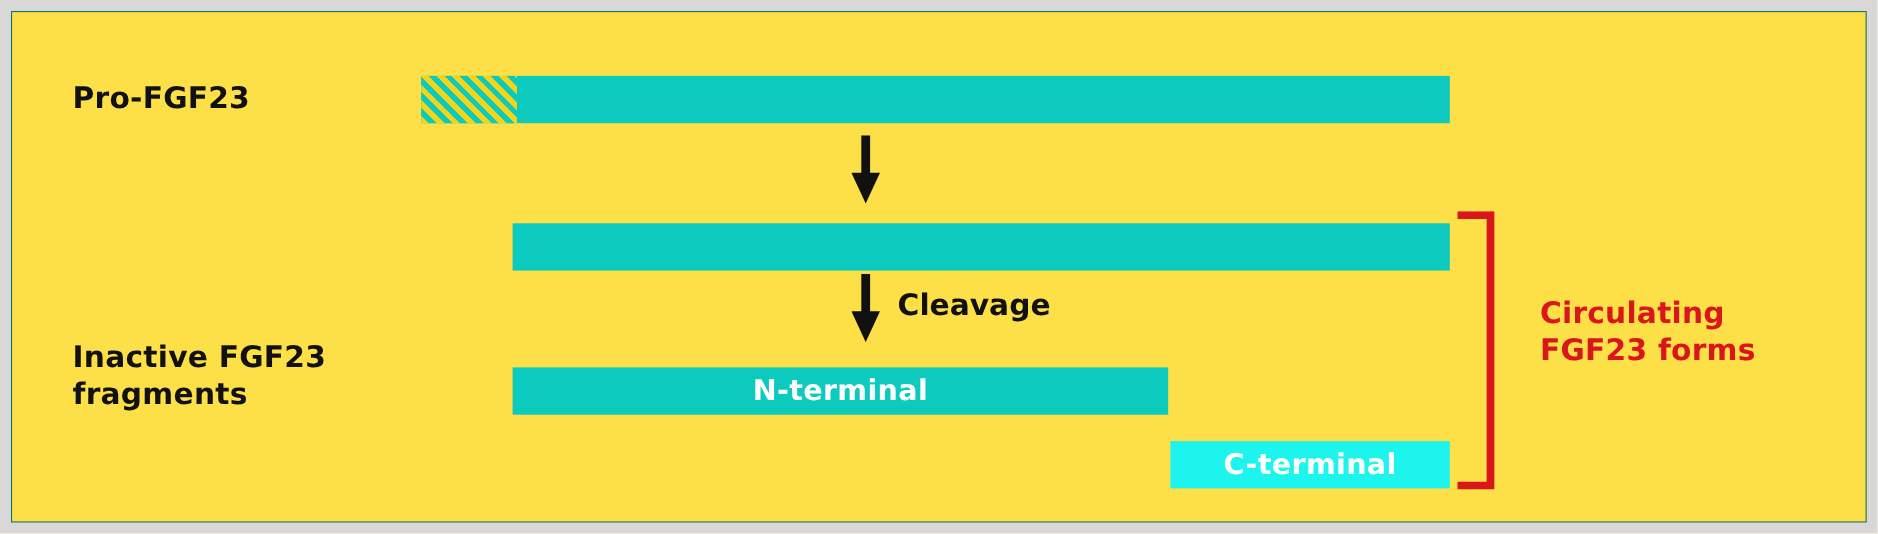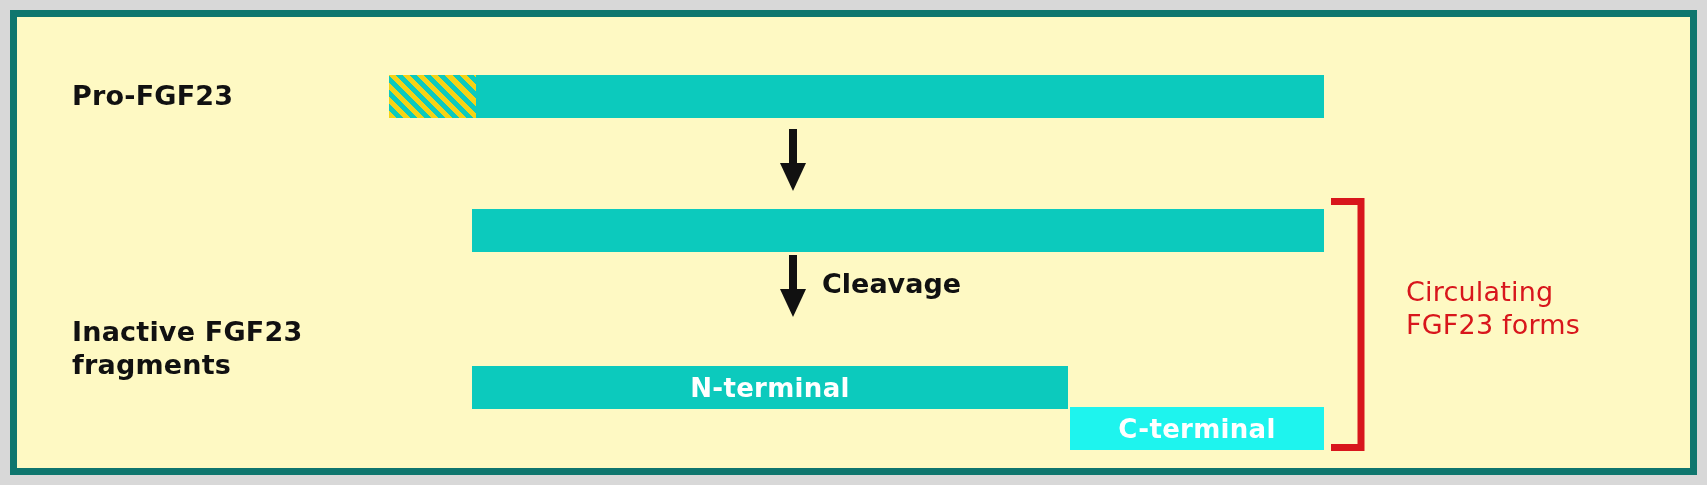--- a/index.html
+++ b/index.html
@@ -16,22 +16,22 @@
     height: 485px;
     box-sizing: border-box;
     background: #d8d8d8;
     padding: 10px;
     overflow: hidden;
   }
   #canvas {
     position: relative;
     width: 100%;
     height: 100%;
-    background: #fef9c3;
-    border: 7px solid #0f766e;
+    background: #fde047;
+    border: 1px solid #0f766e;
     box-sizing: border-box;
     overflow: hidden;
   }
   .row-label {
     position: absolute;
     color: #111111;
     font-weight: bold;
     font-size: 27px;
     line-height: 33px;
     letter-spacing: 0.2px;
@@ -68,21 +68,21 @@
     font-size: 27px;
     line-height: 1;
     white-space: nowrap;
   }
   .bracket {
     position: absolute;
   }
   .bracket svg { display: block; }
   .bracket-text {
     position: absolute;
-    font-weight: normal;
+    font-weight: bold;
     font-size: 27px;
     line-height: 33px;
     white-space: pre-line;
     letter-spacing: 0.2px;
   }
 </style>
 </head>
 <body>
 
 <div id="figure">
@@ -108,21 +108,21 @@
     <div class="arrow" style="left:763px; top:238px;">
       <svg width="26" height="62" viewBox="0 0 26 62">
         <rect x="9" y="0" width="8" height="38" fill="#111111"></rect>
         <polygon points="0,34 26,34 13,62" fill="#111111"></polygon>
       </svg>
     </div>
     <div class="cleavage-label" style="left:805px; top:253px;">Cleavage</div>
 
     <div class="row-label" style="left:55px; top:298px;">Inactive FGF23
 fragments</div>
-    <div class="bar" style="left:455px; top:323px; width:596px; height:43px; background:#0ccabd;margin-top:26px;">
+    <div class="bar" style="left:455px; top:323px; width:596px; height:43px; background:#0ccabd;">
       <span class="bar-label">N-terminal</span>
     </div>
 
     <div class="bar" style="left:1053px; top:390px; width:254px; height:43px; background:#1ef4ee;justify-content:center;">
       <span class="bar-label">C-terminal</span>
     </div>
 
     <div class="bracket" style="left:1312px; top:181px;">
       <svg width="40" height="253" viewBox="0 0 40 253">
         <path d="M 2 3.5 L 32 3.5 L 32 249.5 L 2 249.5" fill="none" stroke="#d8161c" stroke-width="7" stroke-linecap="butt" stroke-linejoin="miter"></path>

